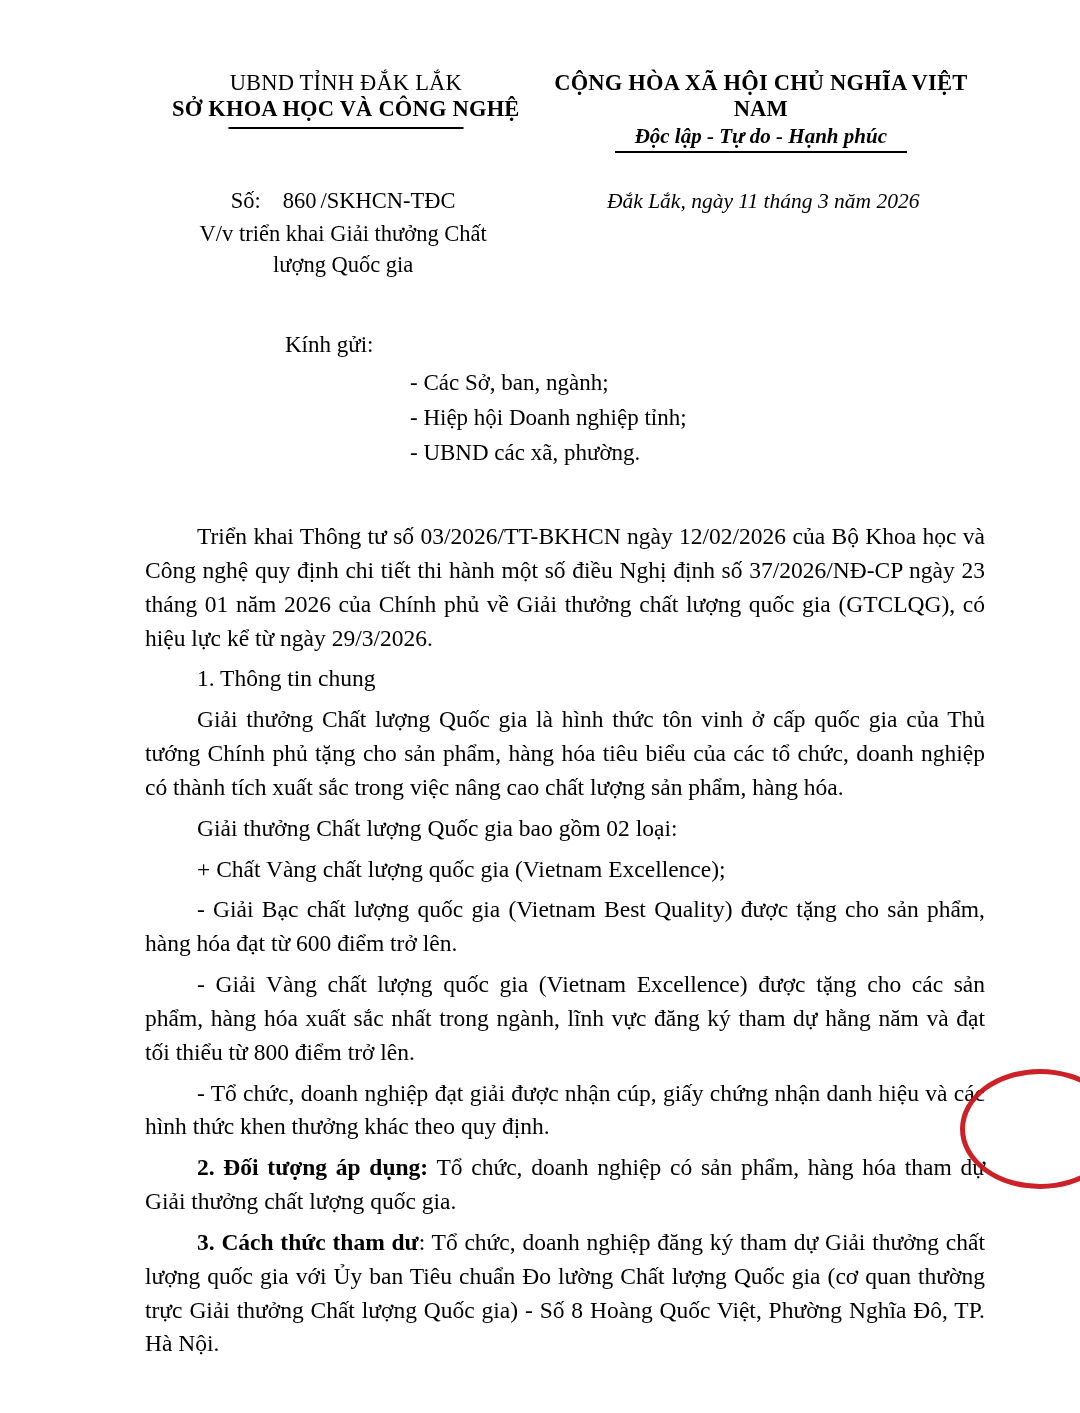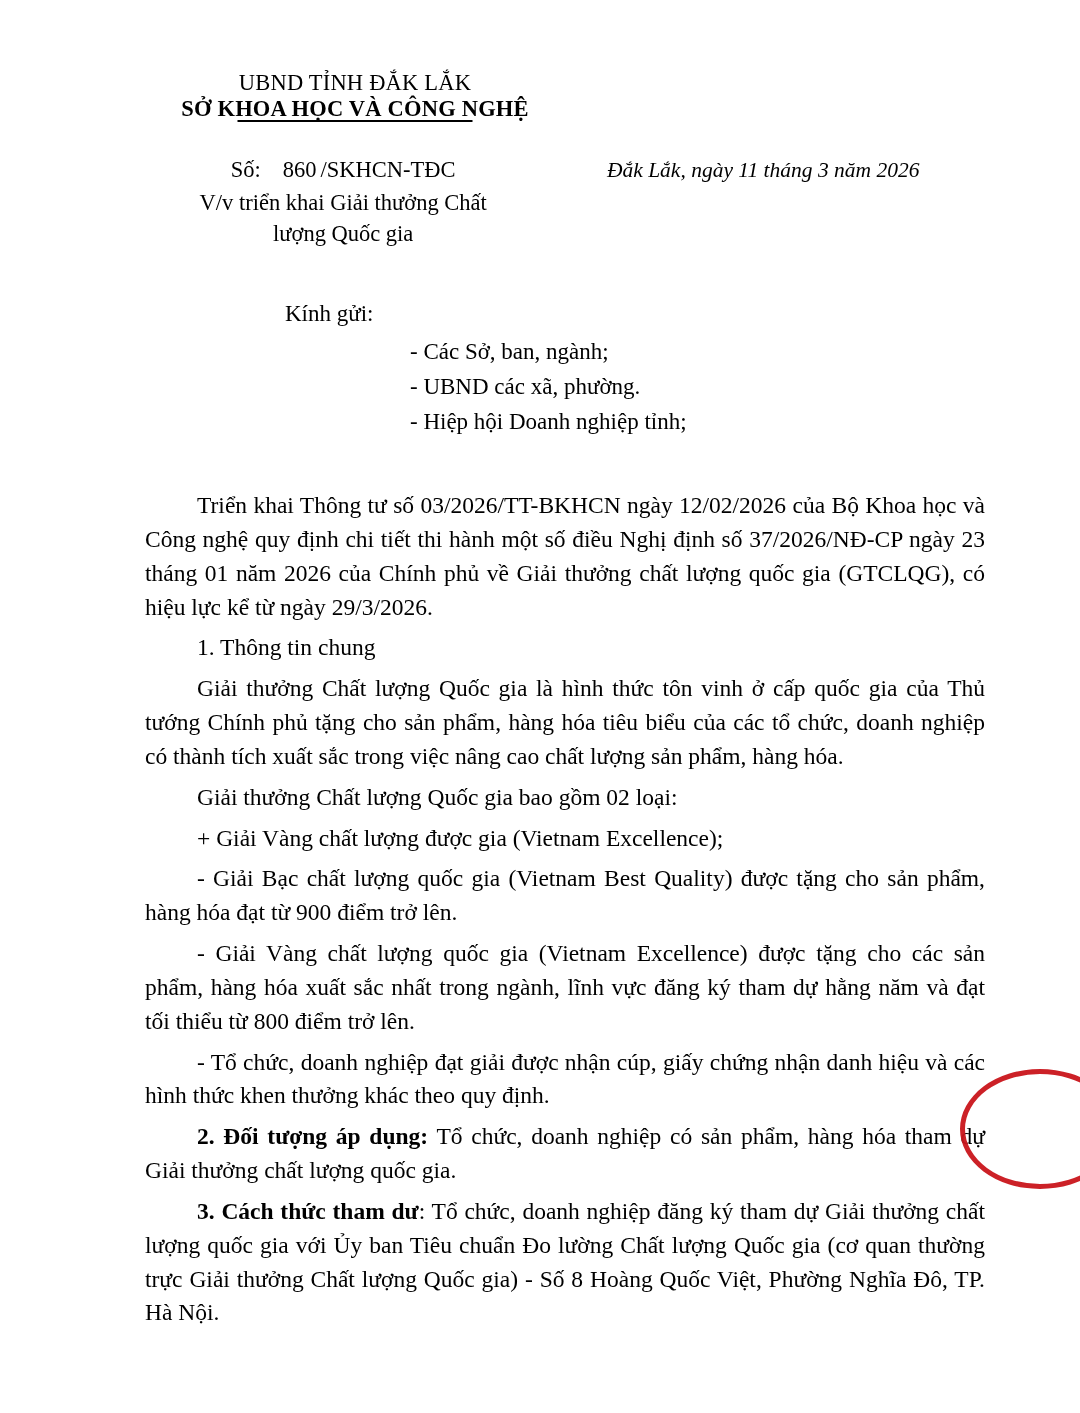--- a/index.html
+++ b/index.html
@@ -40,21 +40,21 @@
   .org-line1 {
     font-size: 22.5px;
     letter-spacing: 0.2px;
   }
   .org-line2 {
     font-size: 22.5px;
     font-weight: bold;
     letter-spacing: 0.2px;
     position: relative;
     display: inline-block;
-    padding-bottom: 0;
+    padding-bottom: 7px;
   }
   .org-line2 .rule {
     position: absolute;
     left: 50%;
     transform: translateX(-50%);
     bottom: 0;
     width: 235px;
     height: 1.6px;
     background: #000;
   }
@@ -159,51 +159,58 @@
 <div class="page">
 
   <div class="header">
     <div class="hdr-left">
       <div class="org-line1">UBND TỈNH ĐẮK LẮK</div>
       <div class="org-line2">
         <span>SỞ KHOA HỌC VÀ CÔNG NGHỆ</span>
         <span class="rule"></span>
       </div>
     </div>
+    <div class="hdr-right">
+      <div class="nation-line1">CỘNG HÒA XÃ HỘI CHỦ NGHĨA VIỆT NAM</div>
+      <div class="nation-line2">
+        <span>Độc lập - Tự do - Hạnh phúc</span>
+        <span class="rule"></span>
+      </div>
+    </div>
   </div>
 
   <div class="meta">
     <div class="meta-left">
       <div class="meta-number">
         <span class="lbl">Số:</span>
         <span>860</span>
         <span>/SKHCN-TĐC</span>
       </div>
       <div class="subject">V/v triển khai Giải thưởng Chất</div>
       <div>lượng Quốc gia</div>
     </div>
     <div class="meta-right">Đắk Lắk, ngày 11 tháng 3 năm 2026</div>
   </div>
 
   <div class="recipients">
     <div class="kinh-gui">Kính gửi:</div>
     <div class="recip-list">
       <div>- Các Sở, ban, ngành;</div>
+      <div>- Hiệp hội Doanh nghiệp tỉnh;</div>
       <div>- UBND các xã, phường.</div>
-      <div>- Hiệp hội Doanh nghiệp tỉnh;</div>
     </div>
   </div>
 
   <div class="body-text">
     <p>Triển khai Thông tư số 03/2026/TT-BKHCN ngày 12/02/2026 của Bộ Khoa học và Công nghệ quy định chi tiết thi hành một số điều Nghị định số 37/2026/NĐ-CP ngày 23 tháng 01 năm 2026 của Chính phủ về Giải thưởng chất lượng quốc gia (GTCLQG), có hiệu lực kể từ ngày 29/3/2026.</p>
     <p class="section-title">1. Thông tin chung</p>
     <p>Giải thưởng Chất lượng Quốc gia là hình thức tôn vinh ở cấp quốc gia của Thủ tướng Chính phủ tặng cho sản phẩm, hàng hóa tiêu biểu của các tổ chức, doanh nghiệp có thành tích xuất sắc trong việc nâng cao chất lượng sản phẩm, hàng hóa.</p>
     <p>Giải thưởng Chất lượng Quốc gia bao gồm 02 loại:</p>
-    <p>+ Giải Vàng chất lượng được gia (Vietnam Excellence);</p>
-    <p>- Giải Bạc chất lượng quốc gia (Vietnam Best Quality) được tặng cho sản phẩm, hàng hóa đạt từ 900 điểm trở lên.</p>
+    <p>+ Chất Vàng chất lượng quốc gia (Vietnam Excellence);</p>
+    <p>- Giải Bạc chất lượng quốc gia (Vietnam Best Quality) được tặng cho sản phẩm, hàng hóa đạt từ 600 điểm trở lên.</p>
     <p>- Giải Vàng chất lượng quốc gia (Vietnam Excellence) được tặng cho các sản phẩm, hàng hóa xuất sắc nhất trong ngành, lĩnh vực đăng ký tham dự hằng năm và đạt tối thiểu từ 800 điểm trở lên.</p>
     <p>- Tổ chức, doanh nghiệp đạt giải được nhận cúp, giấy chứng nhận danh hiệu và các hình thức khen thưởng khác theo quy định.</p>
     <p>
       <span class="bold">2. Đối tượng áp dụng:</span><span> Tổ chức, doanh nghiệp có sản phẩm, hàng hóa tham dự Giải thưởng chất lượng quốc gia.</span>
     </p>
     <p>
       <span class="bold">3. Cách thức tham dư</span><span>: Tổ chức, doanh nghiệp đăng ký tham dự Giải thưởng chất lượng quốc gia với Ủy ban Tiêu chuẩn Đo lường Chất lượng Quốc gia (cơ quan thường trực Giải thưởng Chất lượng Quốc gia) - Số 8 Hoàng Quốc Việt, Phường Nghĩa Đô, TP. Hà Nội.</span>
     </p>
   </div>
 

